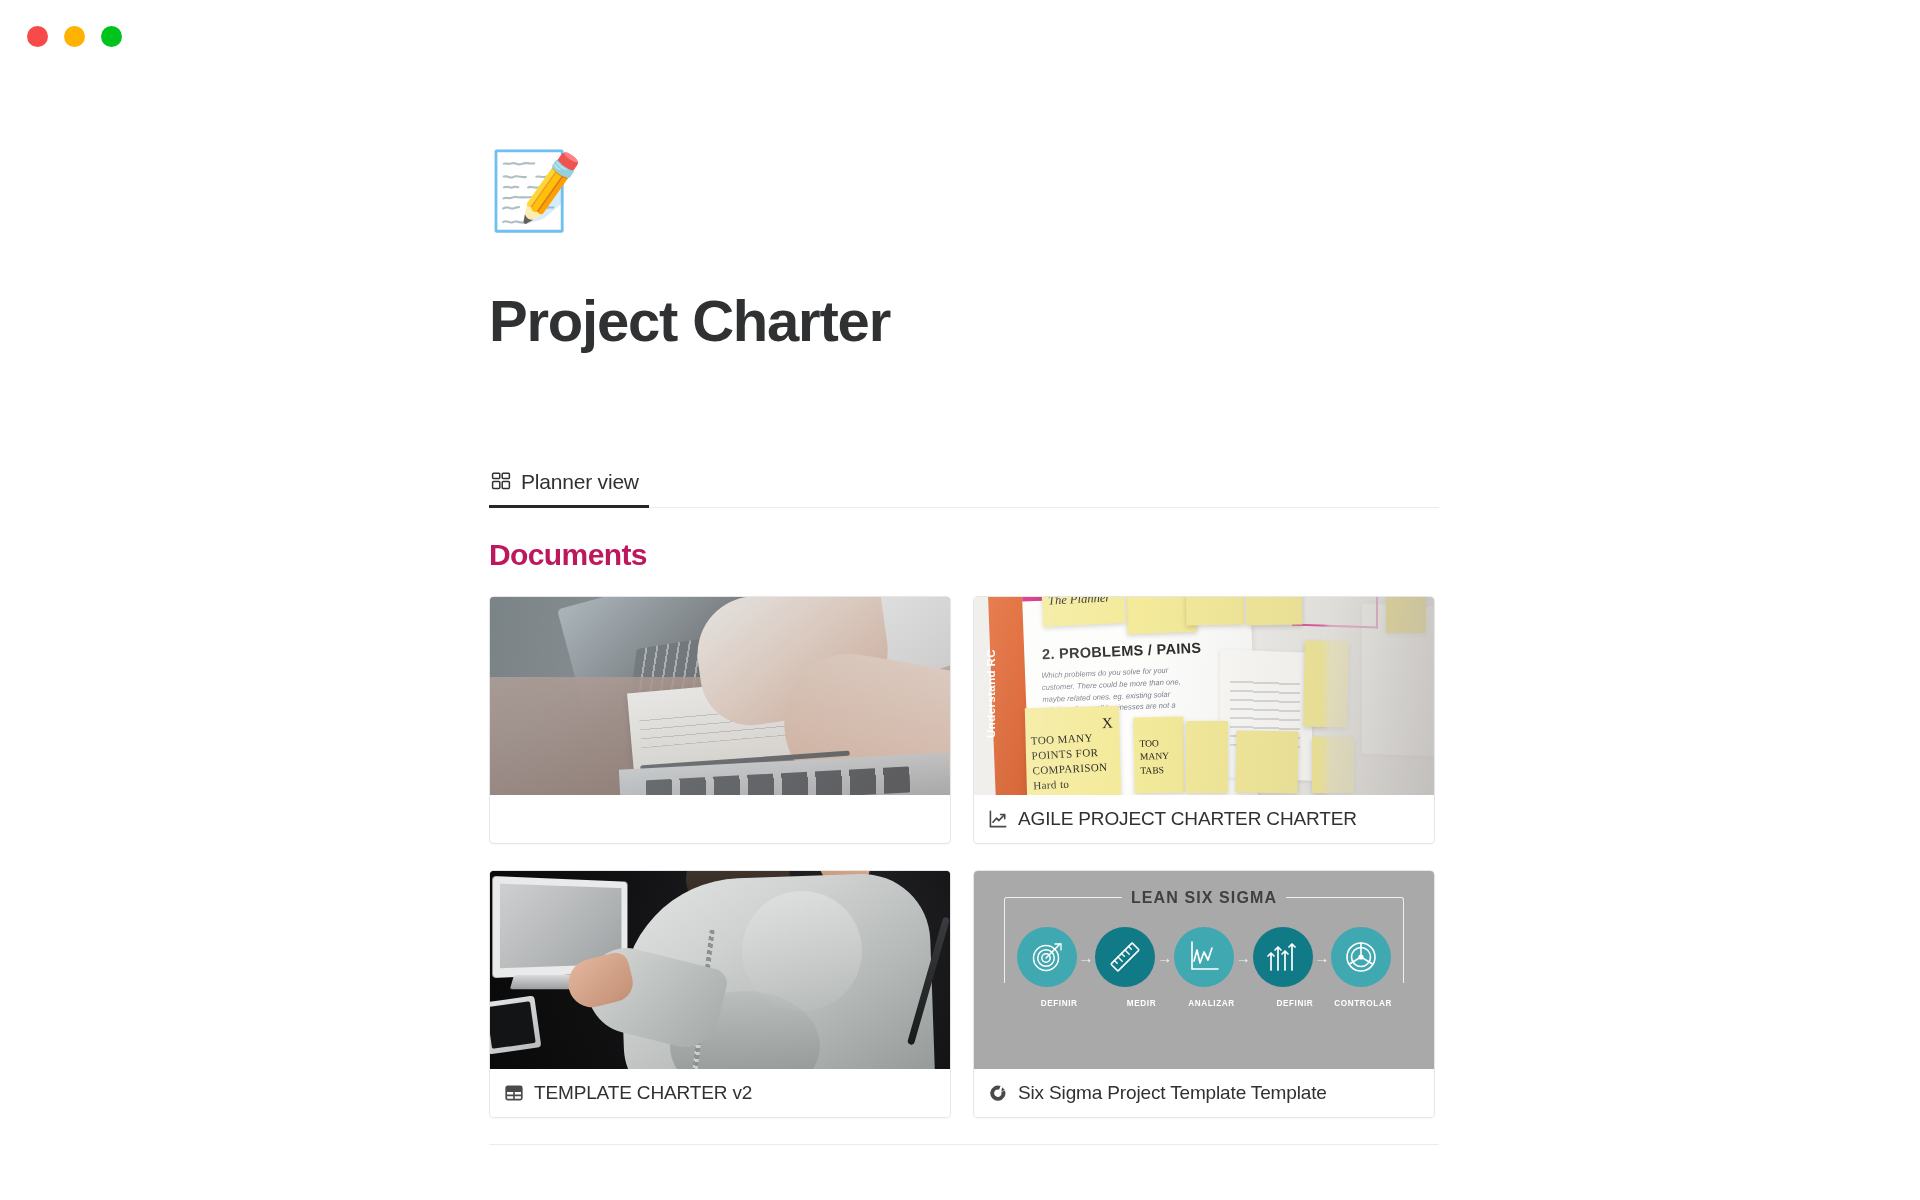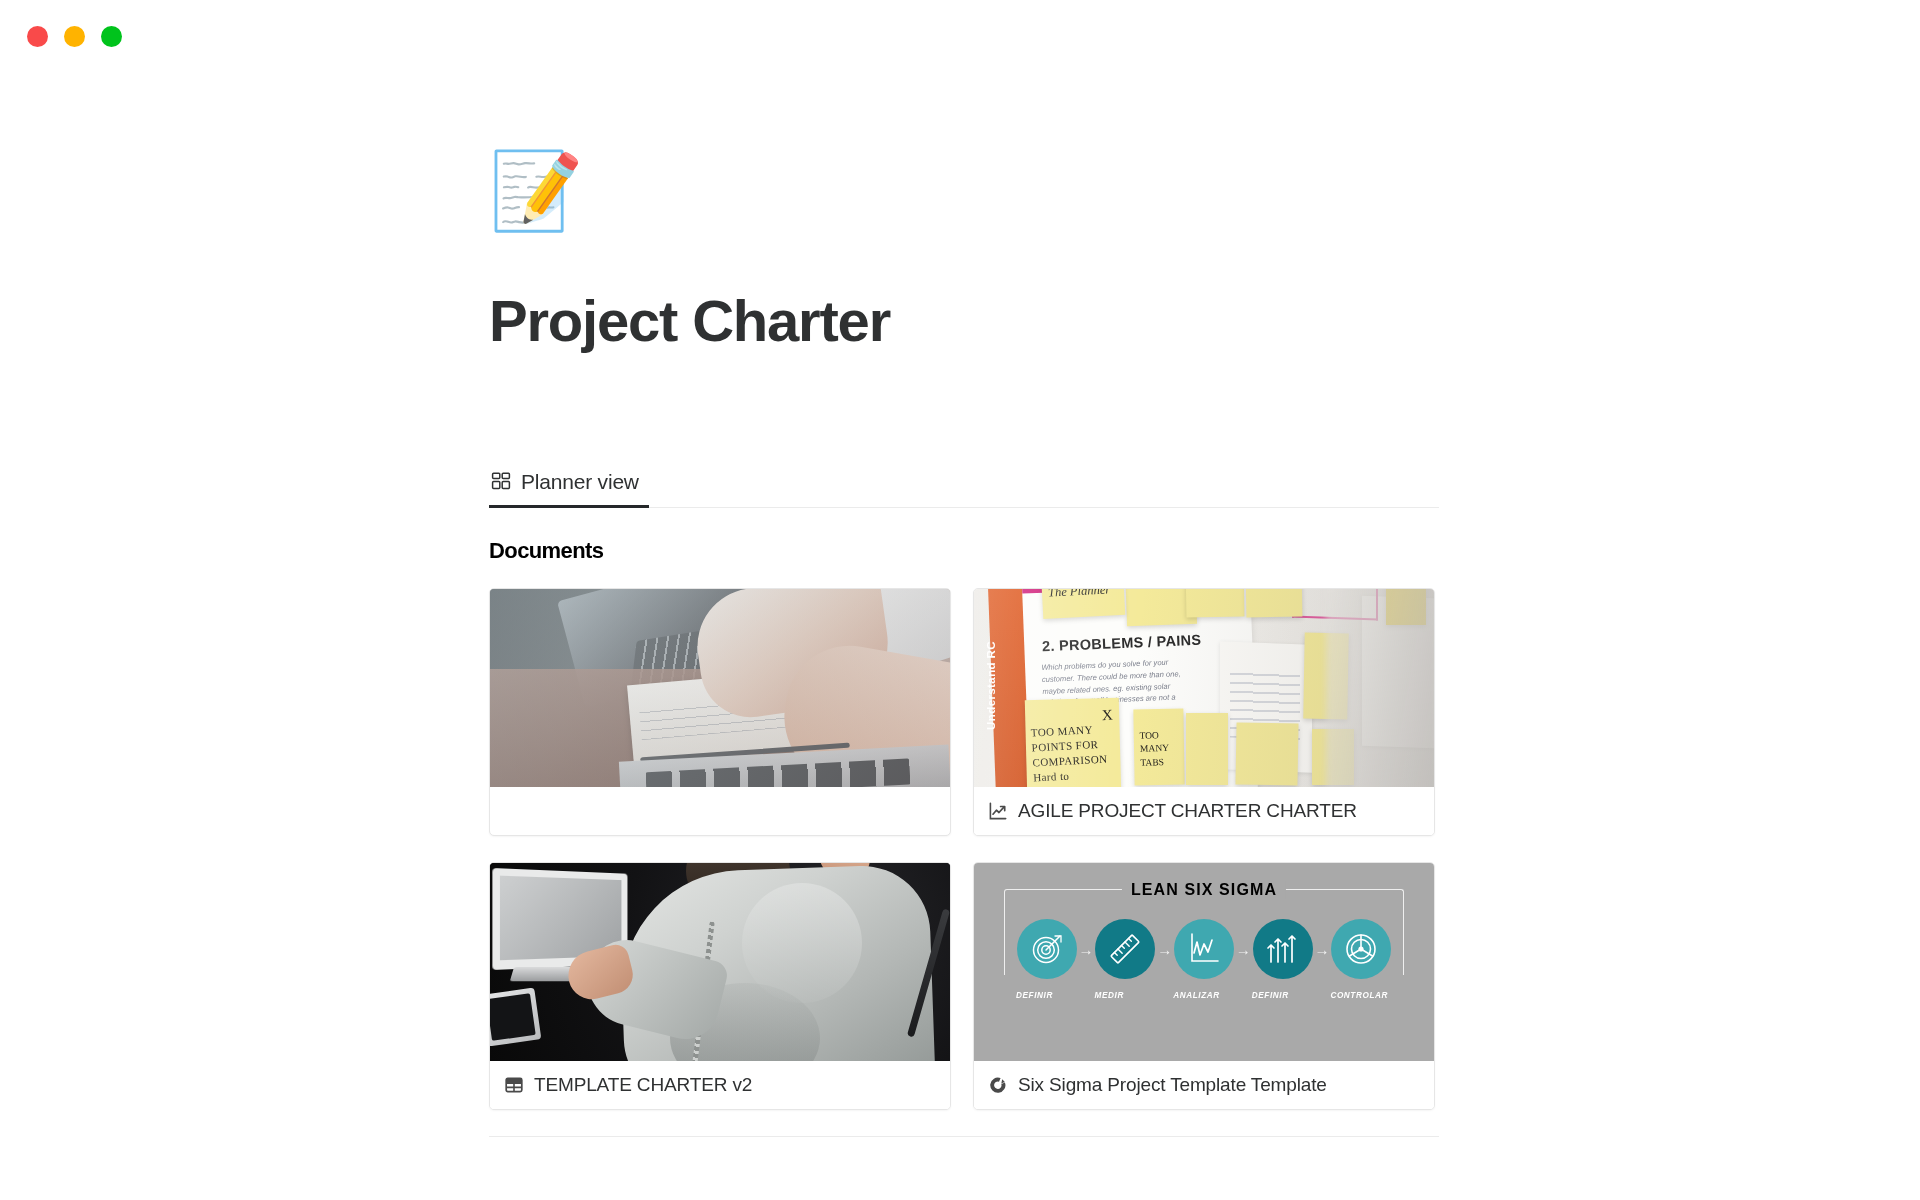--- a/index.html
+++ b/index.html
@@ -93,24 +93,24 @@
     bottom: -1px;
     width: 160px;
     height: 3px;
     background: #25282a;
   }
   .gallery-icon { width: 20px; height: 20px; display: block; }
 
   
   .section-title {
     margin-top: 30px;
-    font-size: 22px;
+    font-size: 30px;
     font-weight: 700;
     letter-spacing: -0.6px;
-    color: #000000;
+    color: #be185d;
   }
 
   
   .grid {
     margin-top: 24px;
     display: grid;
     grid-template-columns: 462px 462px;
     gap: 26px 22px;
   }
   .card {
@@ -383,33 +383,33 @@
     position: absolute; right: 18px; top: 44px; width: 7px; height: 132px;
     background: linear-gradient(180deg,#3a3b3e,#1a1b1d); transform: rotate(16deg);
     border-radius: 4px;
   }
 
   
   .cover-sigma { background: #a9a9a9; display: flex; align-items: center; justify-content: center; }
   .sigma-inner { position: relative; width: 400px; height: 170px; }
   .sigma-title {
     position: absolute; left: 50%; top: 4px; transform: translateX(-50%);
-    font-size: 16px; font-weight: 700; letter-spacing: 1.1px; color: #000000;
+    font-size: 16px; font-weight: 700; letter-spacing: 1.1px; color: #404040;
     white-space: nowrap; background: #a9a9a9; padding: 0 9px; z-index: 2;
   }
   .sigma-frame {
     position: absolute; left: 0; top: 12px; width: 400px; height: 86px;
     border: 1.6px solid #efefef; border-bottom: none;
     border-radius: 3px 3px 0 0;
   }
   .sigma-steps {
     position: absolute; left: 12px; top: 42px; width: 376px;
     display: flex; align-items: center; justify-content: space-between;
   }
-  .sigma-step { width: 62px; text-align: left; font-style: italic; }
+  .sigma-step { width: 62px; text-align: right; }
   .sigma-circle {
     width: 60px; height: 60px; border-radius: 50%;
     display: flex; align-items: center; justify-content: center; margin: 0 auto;
   }
   .sigma-label {
     margin-top: 12px; font-size: 8.2px; font-weight: 700; letter-spacing: .6px; color: #ffffff;
   }
   .sigma-arrow { color: #f2f2f2; font-size: 15px; line-height: 1; margin: -20px 1px 0 1px; }
   .sigma-svg { width: 36px; height: 36px; }
 </style>

